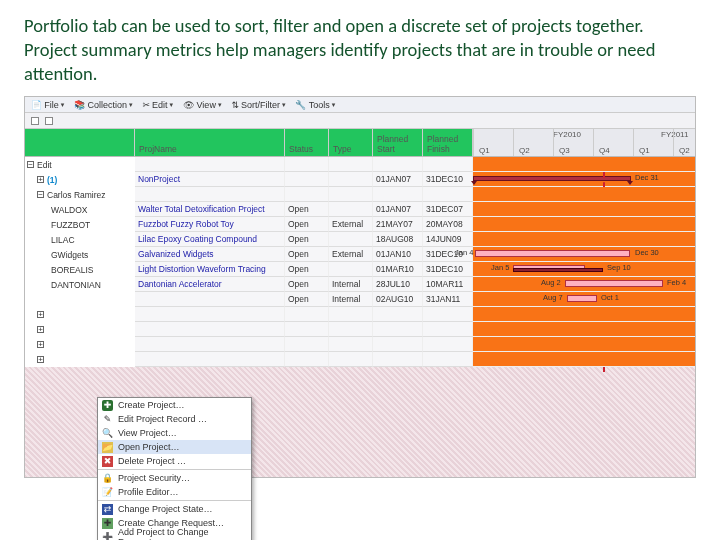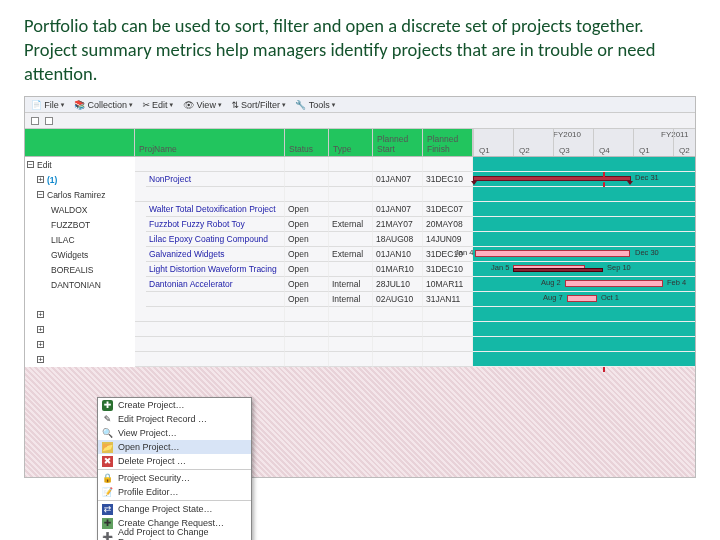--- a/index.html
+++ b/index.html
@@ -12,23 +12,23 @@
   .toolbar .tbtn .chev { font-size: 7px; color: #444; }
   .subbar { height: 16px; background: #f2f2f5; border-bottom: 1px solid #ccc; padding: 2px 6px; display:flex; align-items:center; gap:6px;}
   .subbar .dot { width:8px;height:8px;border:1px solid #888;background:#fff;}
   .grid { display: grid; grid-template-columns: 110px 150px 44px 44px 50px 50px 1fr; }
   .hdr { background: #22c55e; border-bottom: 1px solid #bbb; border-right: 1px solid #ccc; padding: 2px 4px; font-size: 8.5px; color: #555; display:flex; align-items:flex-end; height: 28px; }
   .timeline-hdr { background:#e8e9ee; border-bottom:1px solid #bbb; position:relative; height:28px; }
   .timeline-hdr .fy { position:absolute; top:1px; font-size:8px; color:#555; }
   .timeline-hdr .q { position:absolute; bottom:1px; font-size:8px; color:#555; }
   .timeline-hdr .vline { position:absolute; top:0; bottom:0; border-left:1px solid #ccc; }
   .cell { border-bottom: 1px solid #ddd; border-right: 1px solid #eee; padding: 1px 3px; height: 15px; overflow:hidden; white-space:nowrap; font-size:8.5px; display:flex; align-items:center; }
-  .cell.name { color:#2020aa;margin-left:11px; }
+  .cell.name { color:#2020aa; }
   .tree-cell { background:#fff; }
-  .tcell { background:#14b8a6; position:relative; border-bottom:1px solid #eee; height:15px; }
+  .tcell { background:#f97316; position:relative; border-bottom:1px solid #eee; height:15px; }
   .bar { position:absolute; height:7px; top:3px; border:1px solid #555; }
   .bar.summary { background:#b03040; border-color:#6a1020; height:5px; top:4px; }
   .bar.summary::before, .bar.summary::after { content:""; position:absolute; top:4px; width:0;height:0; border-left:3px solid transparent; border-right:3px solid transparent; border-top:4px solid #6a1020; }
   .bar.summary::before{ left:-3px;} .bar.summary::after{ right:-3px;}
   .bar.open { background:#ffb0c0; border-color:#b03040; }
   .bar.darkred { background:#8a2030; border-color:#4a0010; }
   .lbl { position:absolute; font-size:7.5px; color:#333; top:1px; }
   .tree { padding:1px 2px; font-size:8.5px; color:#333; display:flex; align-items:center; gap:3px; height:15px; white-space:nowrap;}
   .tree .box { width:7px;height:7px;border:1px solid #666;display:inline-flex;align-items:center;justify-content:center;font-size:8px;line-height:1;}
   .tree.indent1{ padding-left:12px;} .tree.indent2{ padding-left:26px;}

